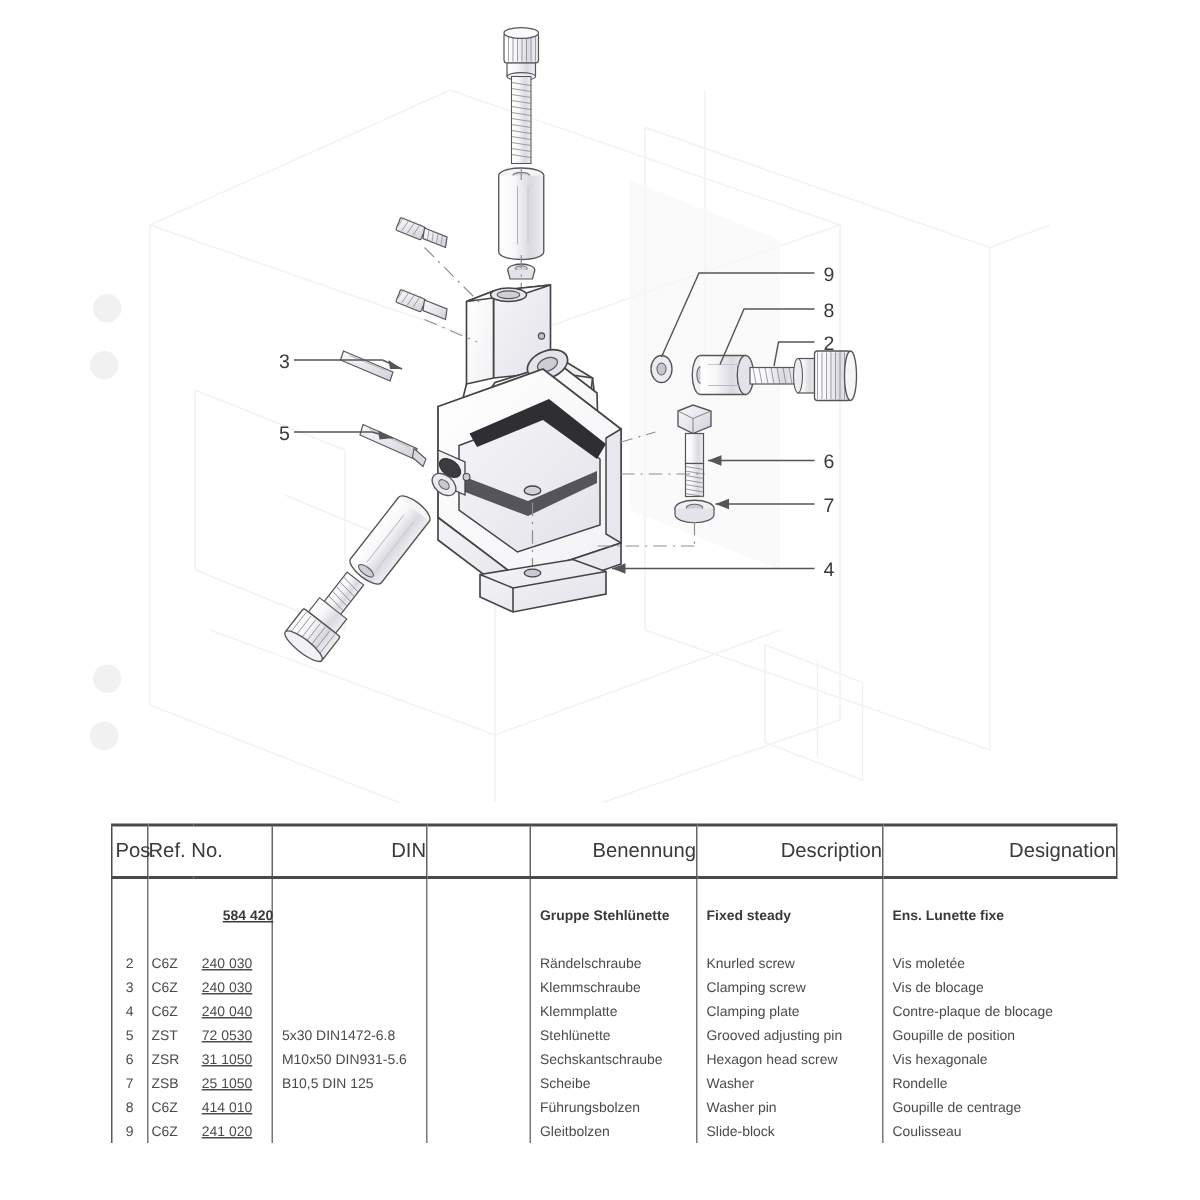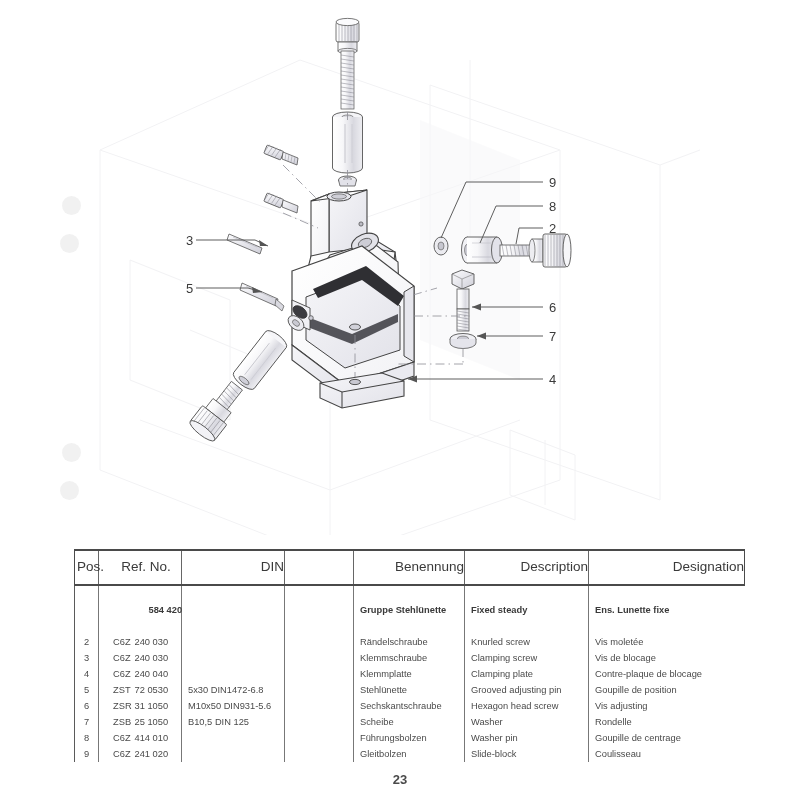--- a/index.html
+++ b/index.html
@@ -87,23 +87,23 @@
 
   table.parts tbody td {
     padding: 0 0 0 6px;
     height: 16px;
     vertical-align: middle;
     white-space: nowrap;
     line-height: 16px;
   }
   table.parts tbody td.sep-l  { border-left: 1px solid #777; }
   table.parts tbody td.edge-l { border-left: 1.2px solid #5a5a5a; }
-  table.parts tbody td.nb     { border-left: none; }
+  table.parts tbody td.nb     { border-left: none; text-decoration: underline; }
   table.parts tbody td.pos    { text-align: center; padding-left: 0; }
-  table.parts tbody td.tight  { padding-left: 14px; }
+  table.parts tbody td.tight  { padding-left: 2px; }
 
   tr.spacer td { height: 13px; }
   tr.group-row td { font-weight: bold; color: #3a3a3a; height: 20px; }
   tr.group-row td.refno { padding-left: 20px; }
 
   
   #page-number {
     position: absolute;
     left: 0;
     top: 772px;
@@ -470,21 +470,21 @@
           <col class="c-ref2">
           <col class="c-din">
         <col class="c-blank">
           <col class="c-ben">
           <col class="c-desc">
           <col class="c-des">
       </colgroup>
       <thead>
         <tr>
           <th class="edge-l tight">Pos.</th>
-          <th class="sep-l" colspan="2" style="text-align:center;padding-left:12px;">Ref. No.</th>
+          <th class="sep-l" colspan="2" style="text-align:left;padding-left:0;">Ref. No.</th>
           <th class="sep-l" style="text-align:right;padding-left:0;">DIN</th>
           <th class="sep-l"></th>
           <th class="sep-l">Benennung</th>
           <th class="sep-l">Description</th>
           <th class="sep-l edge-r">Designation</th>
         </tr>
       </thead>
       <tbody>
         <tr class="spacer">
           <td class="edge-l"></td>
@@ -558,21 +558,21 @@
           <td class="sep-l">Goupille de position</td>
         </tr>
         <tr>
           <td class="edge-l pos">6</td>
           <td class="sep-l tight">ZSR</td>
           <td class="nb">31 1050</td>
           <td class="sep-l">M10x50 DIN931-5.6</td>
           <td class="sep-l"></td>
           <td class="sep-l">Sechskantschraube</td>
           <td class="sep-l">Hexagon head screw</td>
-          <td class="sep-l">Vis adjusting</td>
+          <td class="sep-l">Vis hexagonale</td>
         </tr>
         <tr>
           <td class="edge-l pos">7</td>
           <td class="sep-l tight">ZSB</td>
           <td class="nb">25 1050</td>
           <td class="sep-l">B10,5 DIN 125</td>
           <td class="sep-l"></td>
           <td class="sep-l">Scheibe</td>
           <td class="sep-l">Washer</td>
           <td class="sep-l">Rondelle</td>
@@ -594,15 +594,14 @@
           <td class="sep-l"></td>
           <td class="sep-l"></td>
           <td class="sep-l">Gleitbolzen</td>
           <td class="sep-l">Slide-block</td>
           <td class="sep-l">Coulisseau</td>
         </tr>
       </tbody>
     </table>
   </div>
 
-  <div id="page-number">23</div>
 
 </div>
 
 </body></html>

